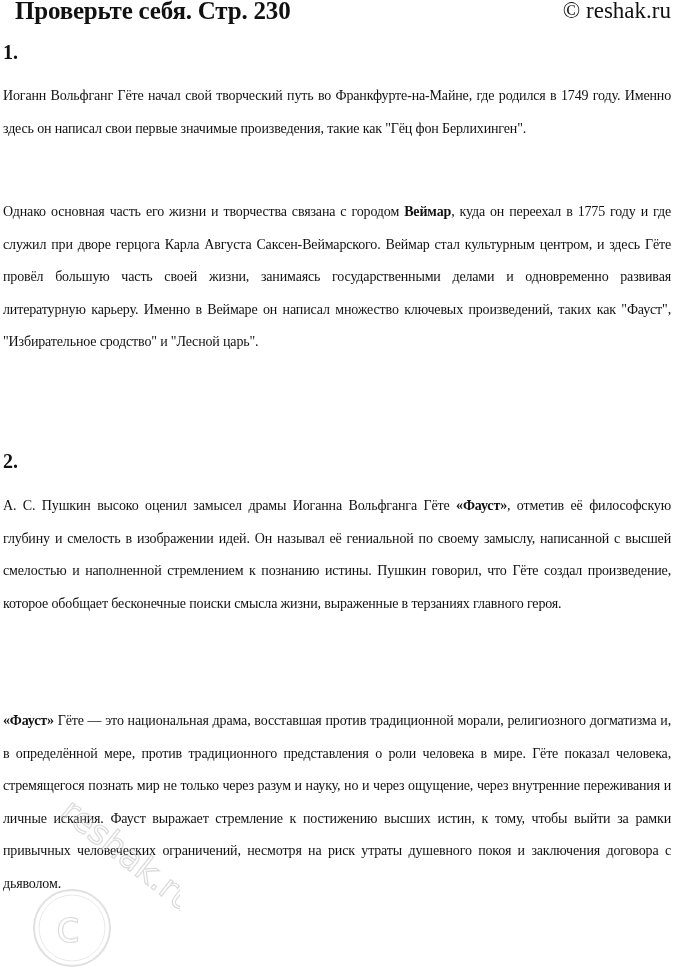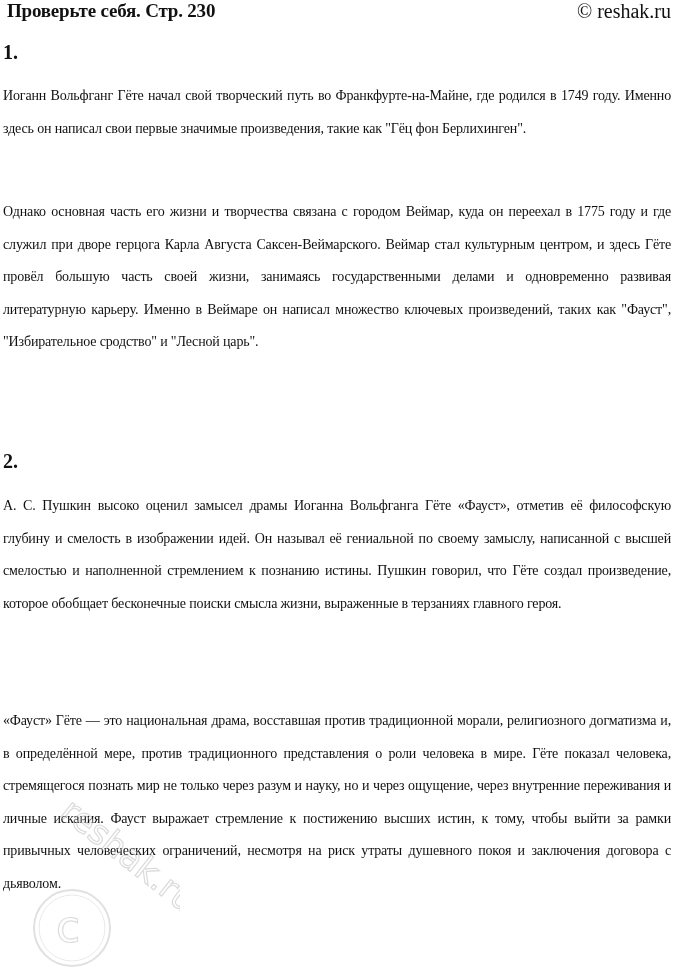--- a/index.html
+++ b/index.html
@@ -24,52 +24,52 @@
     }
     .header {
       position: absolute;
       left: 3px;
       top: 0;
       width: 668px;
       height: 24px;
     }
     .header-title {
       position: absolute;
-      left: 4px;
+      left: 12px;
       top: -1px;
       font-weight: bold;
-      font-size: 19px;
+      font-size: 25px;
       line-height: 24px;
       letter-spacing: -0.2px;
     }
     .header-copy {
       position: absolute;
       right: 0;
       top: -1px;
-      font-size: 20px;
+      font-size: 23px;
       line-height: 24px;
     }
     .num {
       position: absolute;
       left: 3px;
       font-weight: bold;
       font-size: 20px;
       line-height: 24px;
     }
     .para {
       position: absolute;
       left: 3px;
       width: 668px;
       font-size: 14px;
       line-height: 32.5px;
       text-align: justify;
       text-align-last: left;
       letter-spacing: -0.15px;
     }
-    .para b { font-weight: normal; }
+    .para b { font-weight: bold; }
     .watermark {
       position: absolute;
       left: 20px;
       top: 800px;
       width: 160px;
       height: 176px;
       pointer-events: none;
       opacity: 0.55;
     }
   </style>

